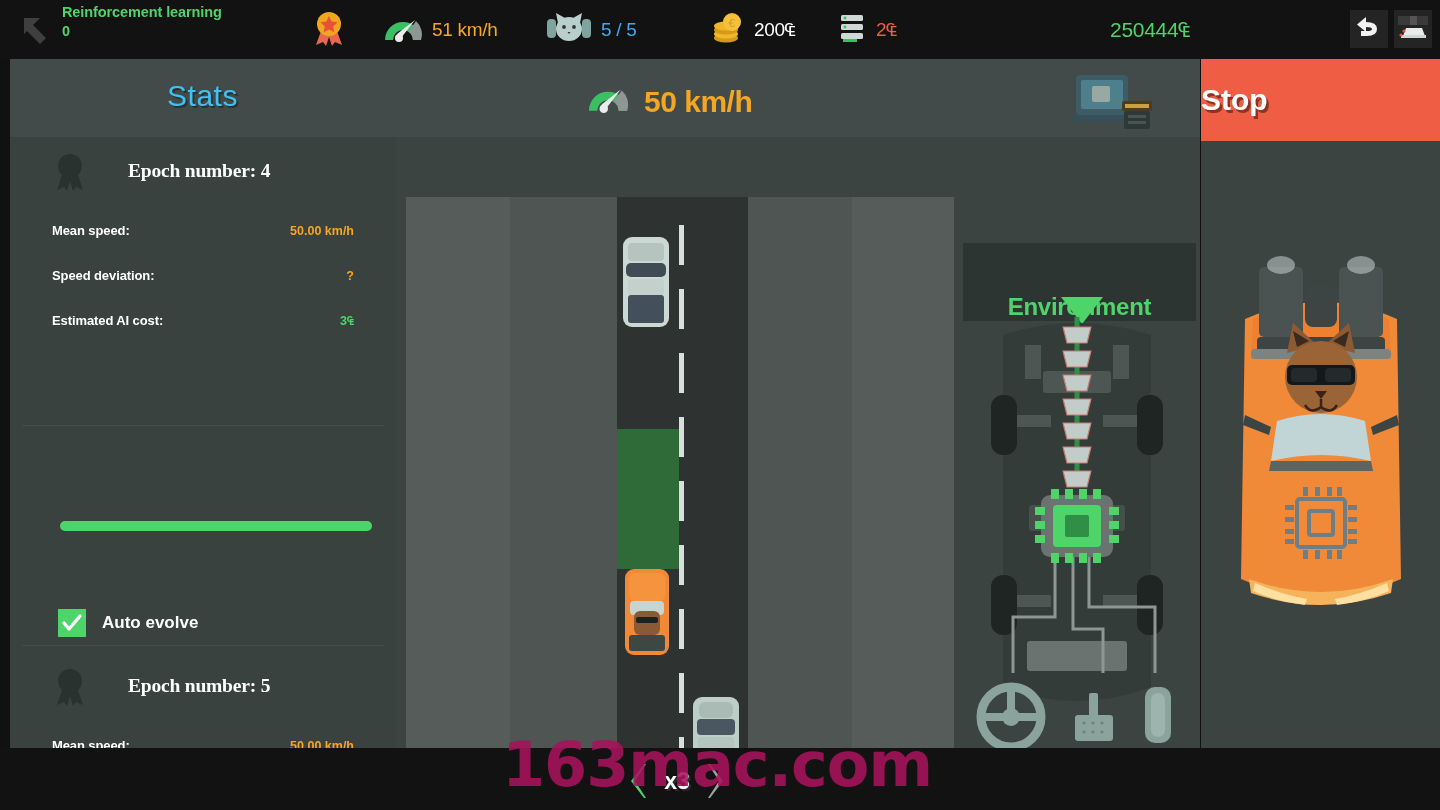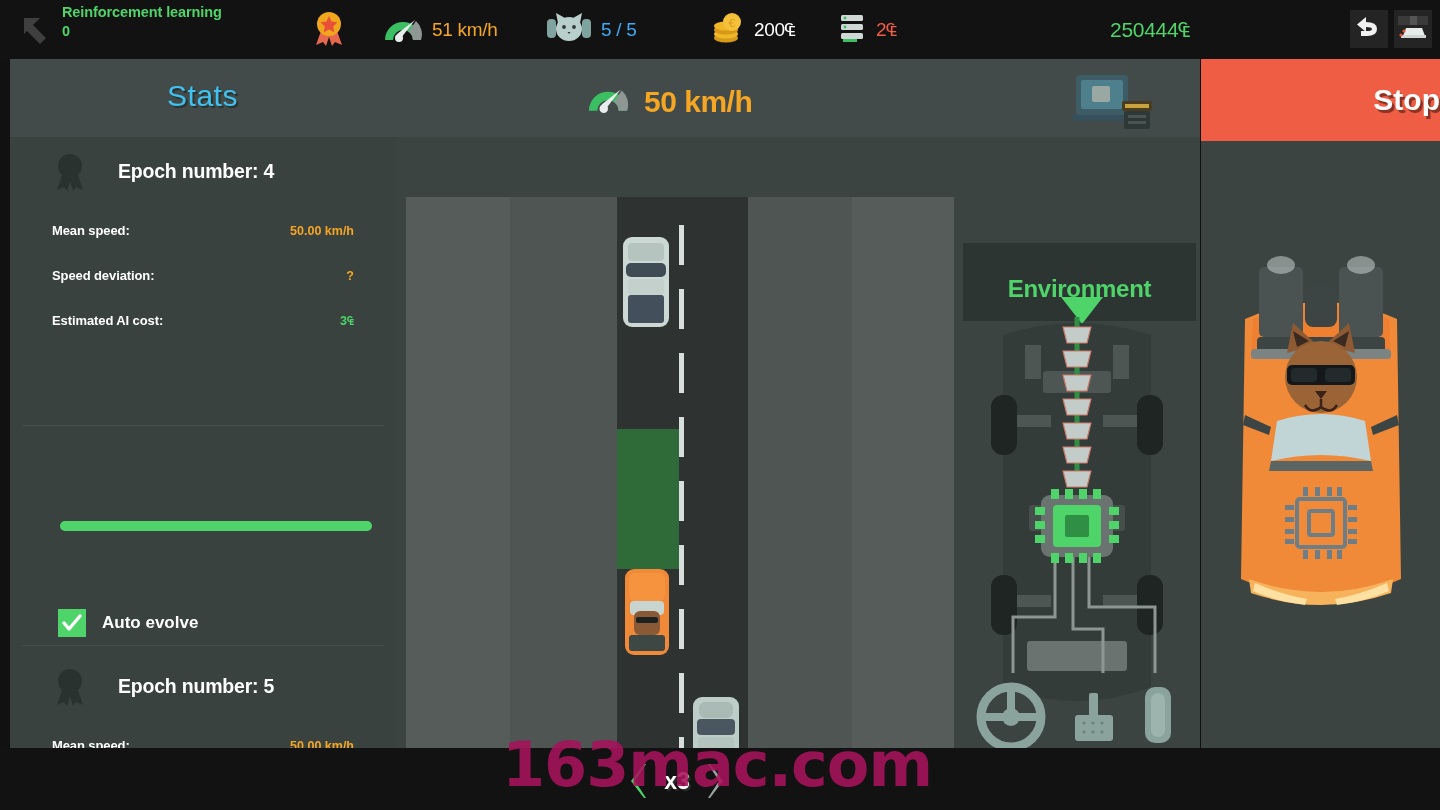--- a/index.html
+++ b/index.html
@@ -51,21 +51,21 @@
   }
   .speed-head-val { color: #f5a623; font-size: 30px; font-weight: bold; letter-spacing: -0.5px; }
   .laptop-icon { position: absolute; right: 42px; top: 14px; width: 88px; height: 62px; }
 
   
   .statspanel {
     position: absolute; left: 0; top: 78px; width: 386px; height: 611px;
     background: #3a4240;
   }
   .epoch-block { position: relative; padding: 12px 40px 0 40px; }
-  .epoch-head { display: flex; align-items: center; gap: 10px; height: 44px; }
+  .epoch-head { display: flex; align-items: center; gap: 20px; height: 44px; font-family: Liberation Serif, serif; }
   .medal-icon { width: 40px; height: 40px; }
   .epoch-title { color: #ffffff; font-size: 19.5px; font-weight: bold; letter-spacing: -0.2px; margin-left: 18px; }
   .stat-row { display: flex; justify-content: space-between; align-items: baseline; margin-top: 30px; padding: 0 2px; }
   .stat-key { color: #ffffff; font-size: 13px; font-weight: bold; letter-spacing: -0.1px; }
   .stat-v-amber { color: #f5a623; font-size: 12.5px; font-weight: bold; }
   .stat-v-green { color: #4fd46a; font-size: 12.5px; font-weight: bold; }
 
   .divider { position: absolute; left: 12px; width: 362px; height: 1px; background: #454e4c; }
 
   .progress-wrap { position: absolute; left: 50px; top: 384px; width: 312px; height: 10px; }
@@ -89,30 +89,30 @@
   .lane-dash { position: absolute; left: 273px; width: 5px; background: #d7dedb; }
   .truck-green { position: absolute; left: 211px; top: 232px; width: 62px; height: 140px; background: #2f6b38; }
 
   
   .car { position: absolute; }
   .car-body { position: absolute; inset: 0; border-radius: 9px; }
   .car-win { position: absolute; border-radius: 4px; }
 
   
   .envpanel { position: absolute; left: 945px; top: 78px; width: 245px; height: 611px; background: #3c4442; }
-  .env-header { position: absolute; left: 8px; top: 106px; width: 233px; height: 78px; background: #2d3533; display: flex; align-items: center; justify-content: center; padding-top: 14px; }
+  .env-header { position: absolute; left: 8px; top: 106px; width: 233px; height: 78px; background: #2d3533; display: flex; align-items: flex-end; justify-content: center; padding-top: 14px; }
   .env-title { color: #4fd46a; font-size: 24px; font-weight: bold; letter-spacing: -0.3px; }
   .env-arrow { position: absolute; left: 106px; top: 160px; width: 0; height: 0; border-left: 21px solid transparent; border-right: 21px solid transparent; border-top: 27px solid #4fd46a; }
 
   
   .rightcol { position: absolute; left: 1201px; top: 59px; width: 239px; height: 689px; background: #3c4442; }
   .stop-btn {
     position: absolute; left: 0; top: 0; width: 239px; height: 82px;
     background: #ef5d45; border: none; cursor: pointer;
-    display: flex; align-items: center; justify-content: flex-end;
+    display: flex; align-items: center; justify-content: flex-start;
   }
   .stop-btn span { color: #ffffff; font-size: 30px; font-weight: bold; text-shadow: 2.5px 2.5px 0 #8b3425; }
 
   
   .bottombar { position: absolute; left: 0; top: 748px; width: 1440px; height: 62px; background: #121212; }
   .speedctl { position: absolute; left: 612px; top: 758px; width: 130px; height: 46px; display: flex; align-items: center; justify-content: center; gap: 18px; }
   .chev { width: 15px; height: 34px; cursor: pointer; }
   .speed-mult { color: #ffffff; font-size: 23px; font-weight: bold; text-shadow: 2px 2px 0 #2a2a2a; }
 
   .watermark {

